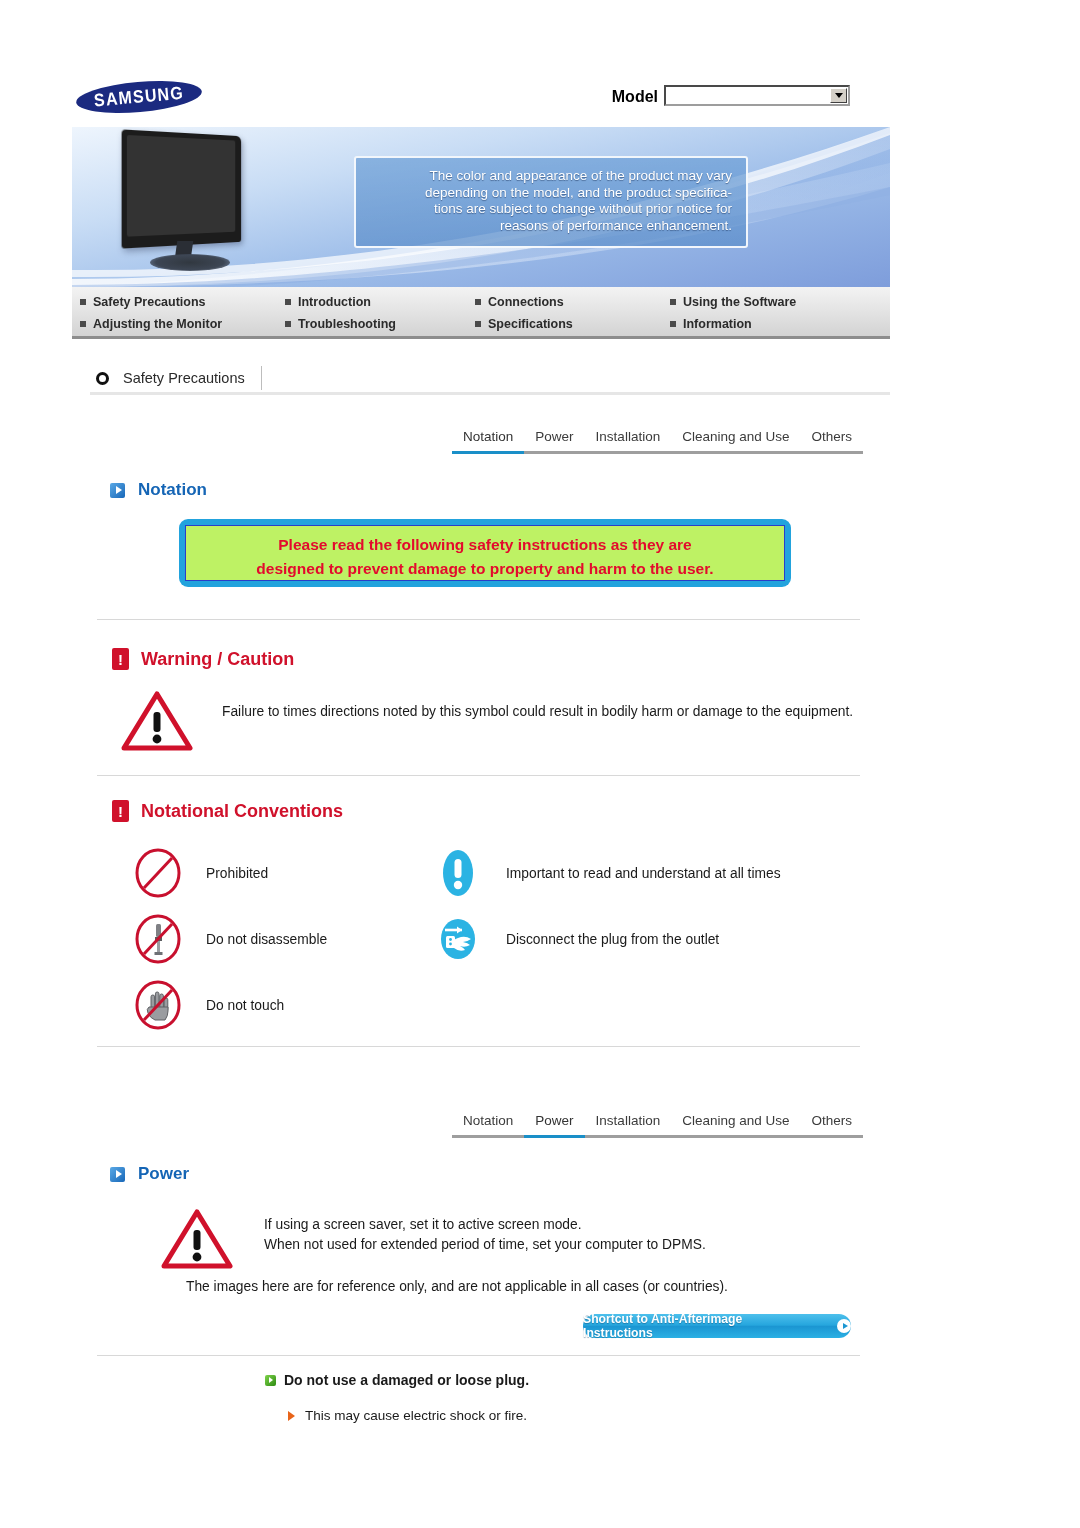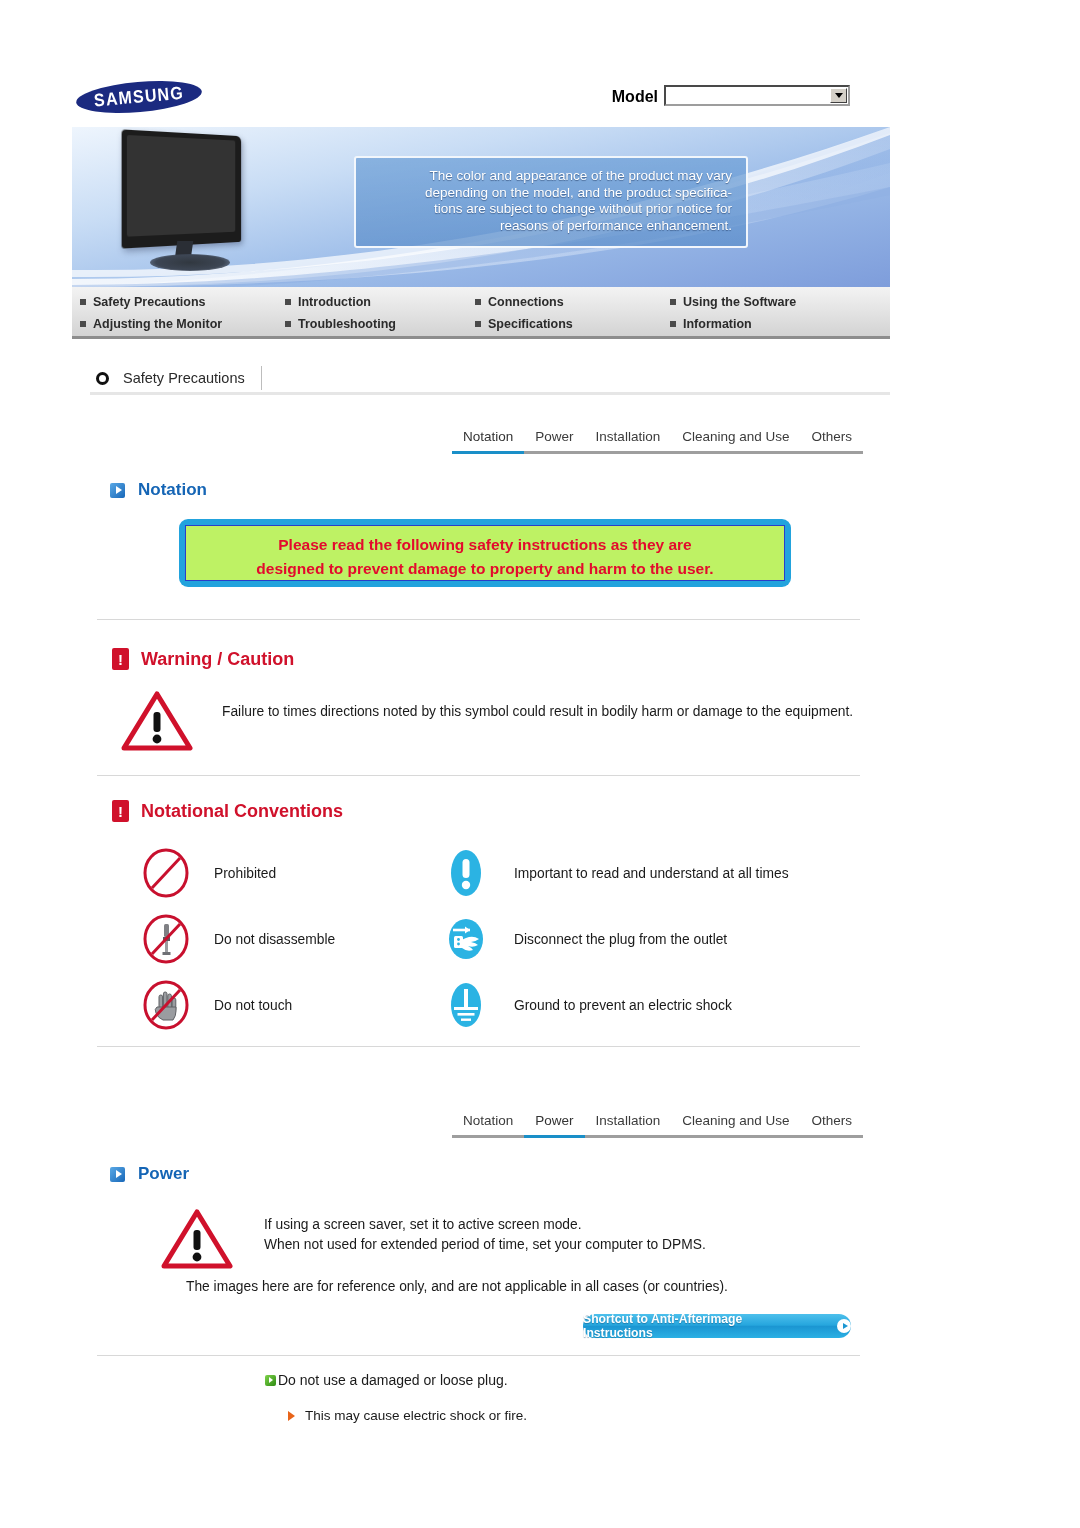--- a/index.html
+++ b/index.html
@@ -388,21 +388,21 @@
     font-size: 13.8px;
     line-height: 19px;
     color: #1a1a1a;
     padding-top: 12px;
     margin-left: 28px;
   }
 
   
   .conv {
     position: absolute;
-    left: 140px;
+    left: 132px;
     top: 840px;
     width: 740px;
     display: grid;
     grid-template-columns: 300px 1fr;
     grid-auto-rows: 66px;
   }
   .conv-cell {
     display: flex;
     align-items: center;
     gap: 22px;
@@ -475,21 +475,22 @@
     border-left: 5.5px solid #1b96d2;
     margin-left: 2px;
   }
 
   .bullet-lv1 {
     position: absolute;
     left: 265px;
     top: 1372px;
     display: flex;
     align-items: center;
-    gap: 2px;
+    gap: 8px;
+    font-weight: bold;
   }
   .bullet-lv1 .gicon {
     width: 11px; height: 11px;
     background: linear-gradient(135deg, #7ed34a 0%, #2d8a12 100%);
     border-radius: 2px;
     display: flex;
     align-items: center;
     justify-content: center;
   }
   .bullet-lv1 .gicon::after {
@@ -749,32 +750,20 @@
             <rect x="32.2" y="19" width="3.6" height="13" rx="1.8"></rect>
             <path d="M17 28 q-3 2 -1 6 q2 5 7 7 l10 0 q3 -4 3 -9 l0 -4 z"></path>
           </g>
           <ellipse cx="26" cy="26" rx="21" ry="23" fill="none" stroke="#c8102e" stroke-width="3"></ellipse>
           <line x1="12" y1="41" x2="40" y2="11" stroke="#c8102e" stroke-width="3"></line>
         </svg>
       </span>
       <span class="lbl">Do not touch</span>
     </div>
 
-    <div class="conv-cell">
-      <span class="conv-icon">
-        <svg width="52" height="52" viewBox="0 0 52 52">
-          <ellipse cx="26" cy="26" rx="15" ry="22" fill="#2bb3e3"></ellipse>
-          <rect x="24" y="10" width="4" height="18" fill="#ffffff"></rect>
-          <rect x="14" y="28" width="24" height="3" fill="#ffffff"></rect>
-          <rect x="17.5" y="34" width="17" height="2.6" fill="#ffffff"></rect>
-          <rect x="21" y="39.5" width="10" height="2.4" fill="#ffffff"></rect>
-        </svg>
-      </span>
-      <span class="lbl">Ground to prevent an electric shock</span>
-    </div>
   </div>
 
   <div class="hr" style="top:1046px;"></div>
 
   <div class="subtabs" style="left:413px; top:1104px;">
     <div class="subtab">
       <span>Notation</span>
     </div>
     <div class="subtab active">
       <span>Power</span>

